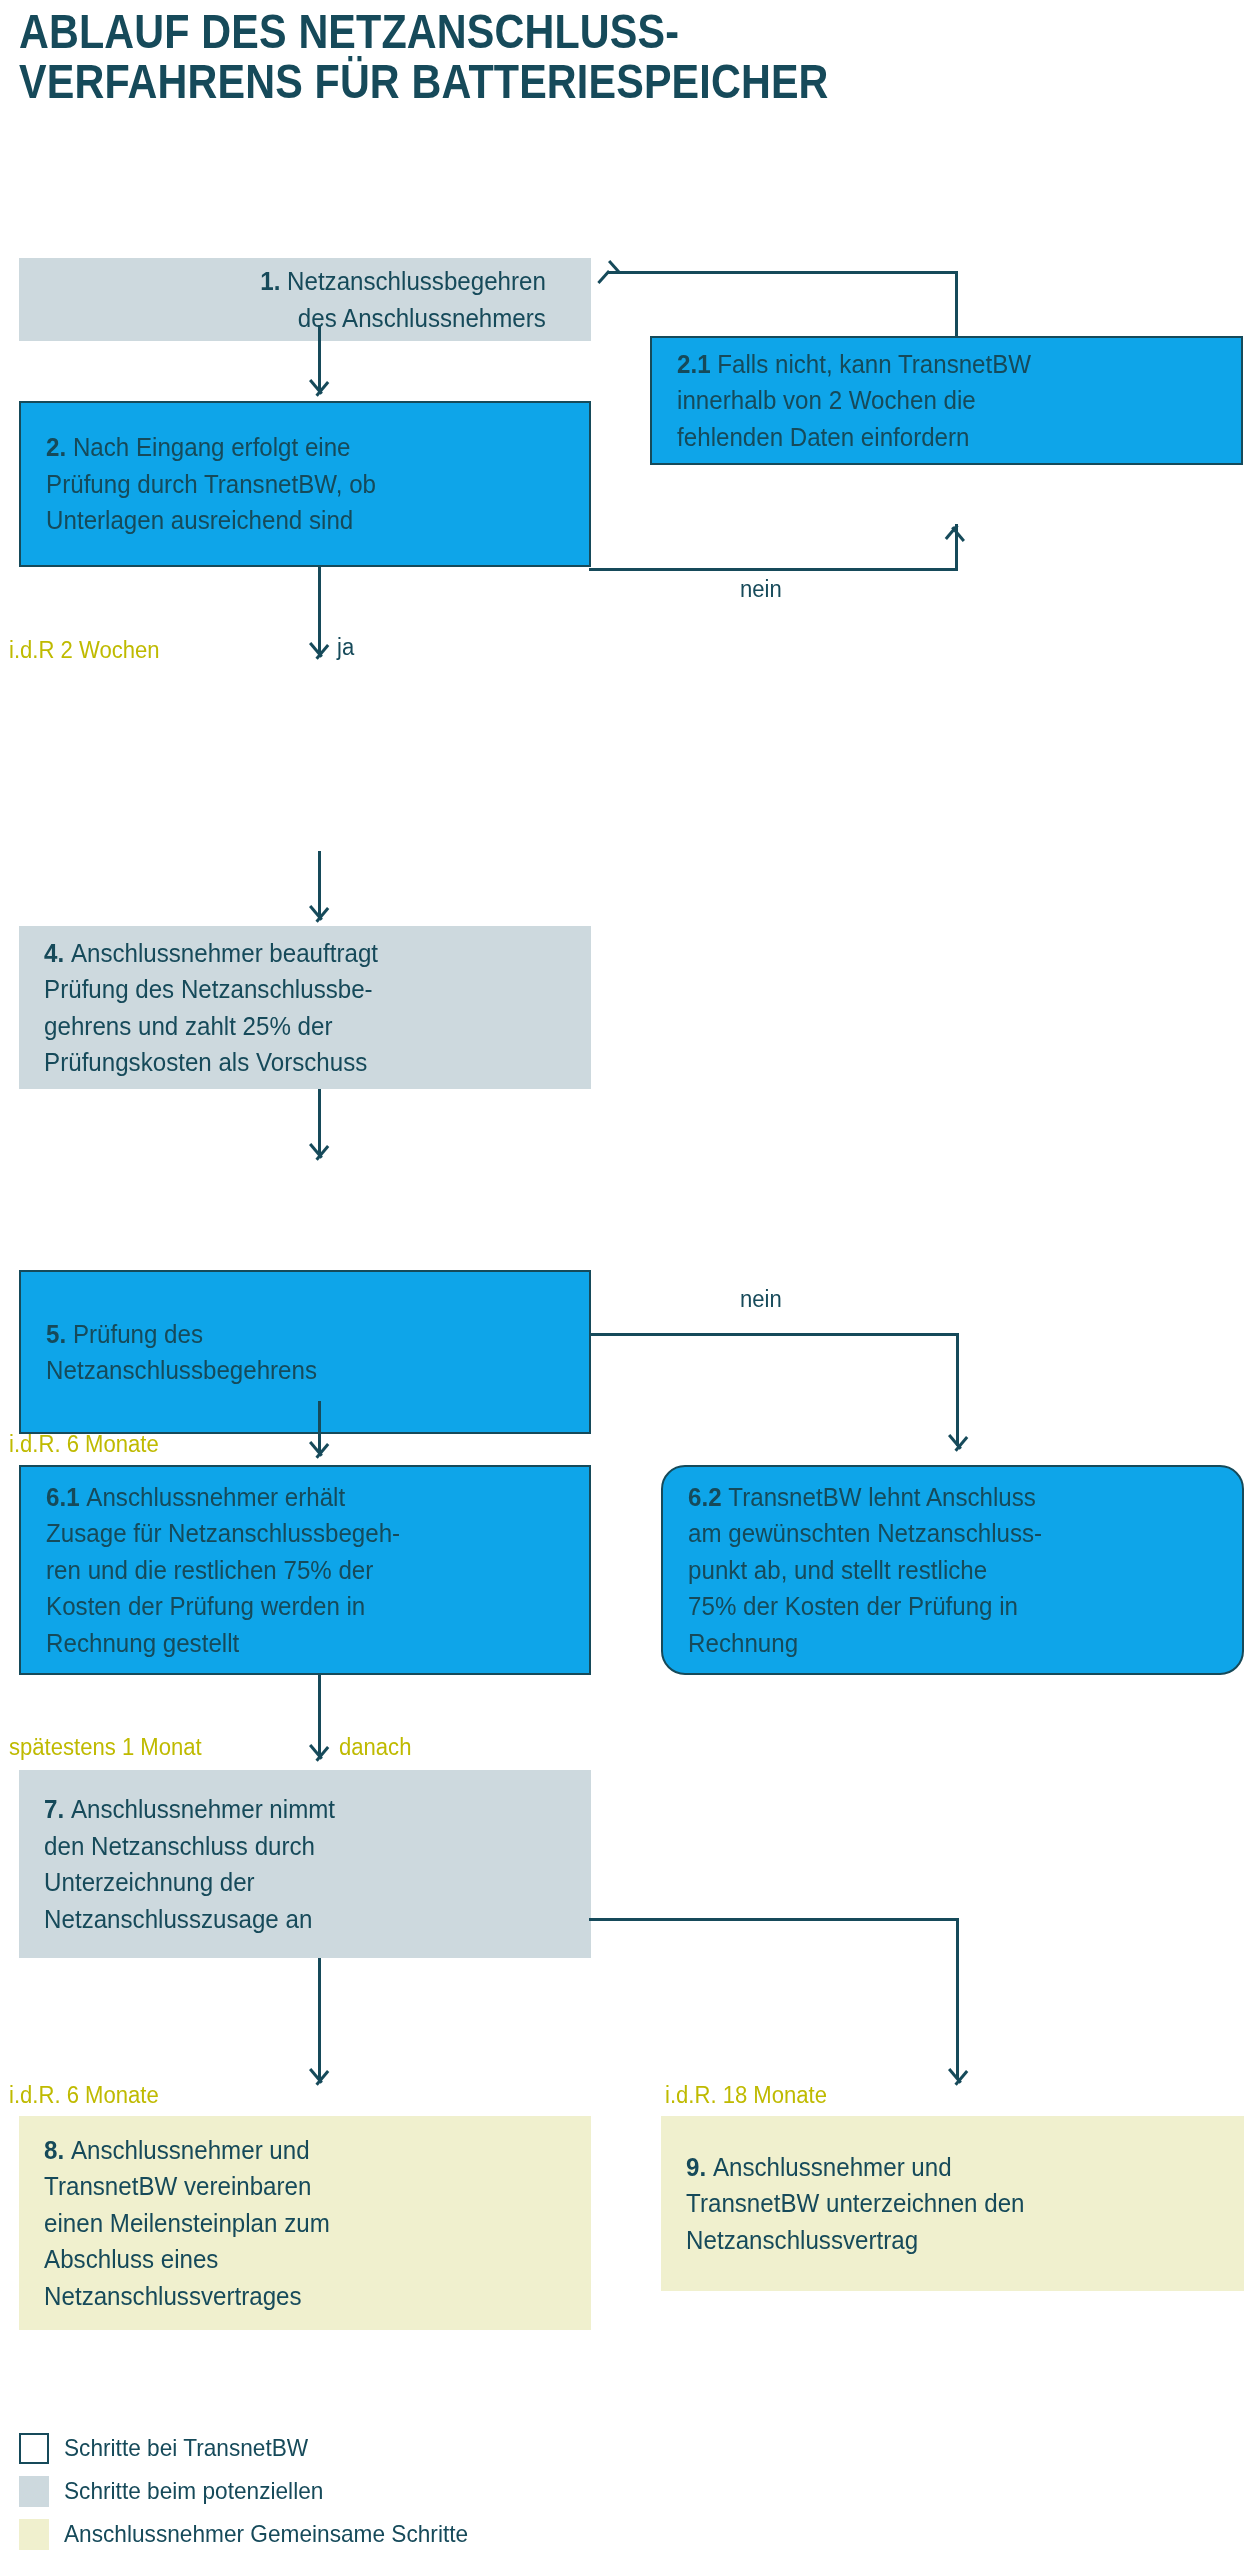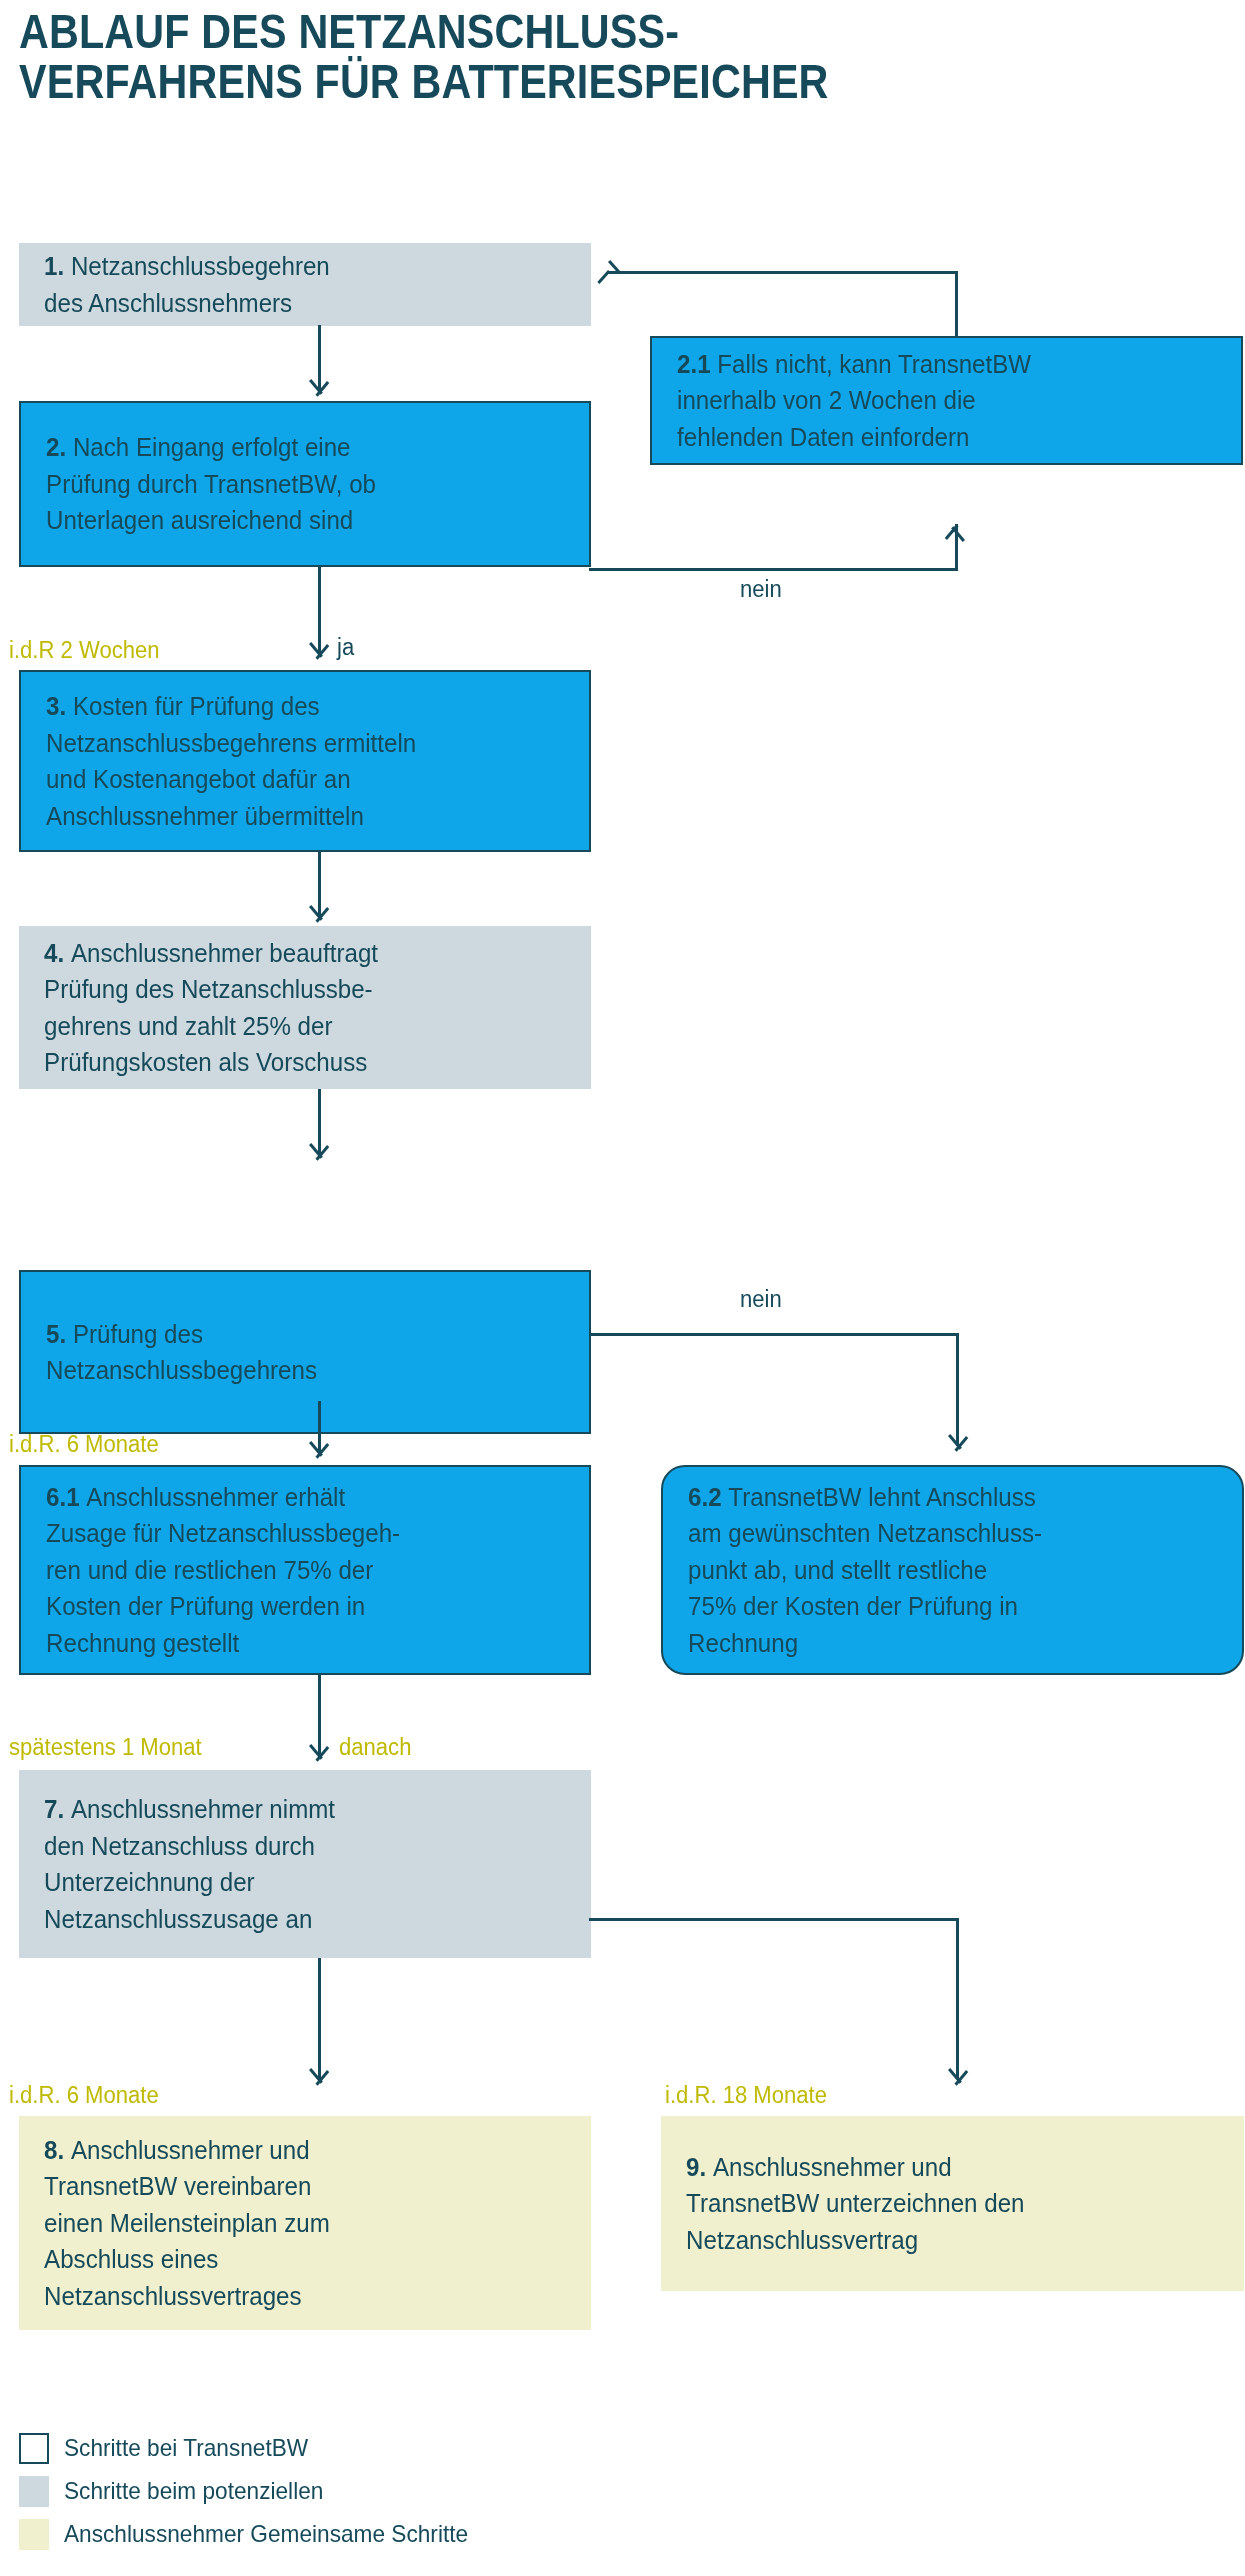--- a/index.html
+++ b/index.html
@@ -72,21 +72,21 @@
   }
 </style>
 </head>
 <body>
 
 <div class="stage">
 
   <div class="title">ABLAUF DES NETZANSCHLUSS-
 VERFAHRENS FÜR BATTERIESPEICHER</div>
 
-  <div class="box grey" style="left:19px; top:243px; width:572px; height:83px;">
+  <div class="box grey" style="left:19px; top:258px; width:572px; height:83px;text-align:right;">
     <span class="txt"><span class="num">1. </span><span>Netzanschlussbegehren
 des Anschlussnehmers</span></span>
   </div>
 
   <div class="hline" style="left:608px; top:271px; width:349px; height:2.6px;"></div>
   <div class="vline" style="left:955px; top:271px; height:67px;"></div>
   <div class="chev" style="left:608px; top:259px; width:17.5px; height:27px;">
     <i style="left:0px; top:2.6px; height:15.7px; transform:rotate(-42deg); transform-origin:top left;"></i>
     <i style="left:0px; top:10.5px; height:15.7px; transform:rotate(42deg); transform-origin:top left;"></i>
   </div>
@@ -118,26 +118,20 @@
   <div class="lbl" style="left:740px; top:576px;">nein</div>
 
   <div class="lbl olive" style="left:8.7px; top:637px;">i.d.R 2 Wochen</div>
   <div class="vline" style="left:318px; top:567px; height:87px;"></div>
   <div class="chev" style="left:309px; top:644px; width:19px; height:21px;">
     <i style="left:0px; top:0px; height:17.5px; transform:rotate(-40deg); transform-origin:top left;"></i>
     <i style="left:18.3px; top:0px; height:17.5px; transform:rotate(40deg); transform-origin:top left;"></i>
   </div>
   <div class="lbl" style="left:337px; top:634px;">ja</div>
 
-  <div class="box white" style="left:19px; top:670px; width:572px; height:182px;">
-    <span class="txt"><span class="num">3. </span><span>Kosten für Prüfung des
-Netzanschlussbegehrens ermitteln
-und Kostenangebot dafür an
-Anschlussnehmer übermitteln</span></span>
-  </div>
 
   <div class="vline" style="left:318px; top:851px; height:66px;"></div>
   <div class="chev" style="left:309px; top:907px; width:19px; height:21px;">
     <i style="left:0px; top:0px; height:17.5px; transform:rotate(-40deg); transform-origin:top left;"></i>
     <i style="left:18.3px; top:0px; height:17.5px; transform:rotate(40deg); transform-origin:top left;"></i>
   </div>
 
   <div class="box grey" style="left:19px; top:926px; width:572px; height:163px;">
     <span class="txt"><span class="num">4. </span><span>Anschlussnehmer beauftragt
 Prüfung des Netzanschlussbe-

